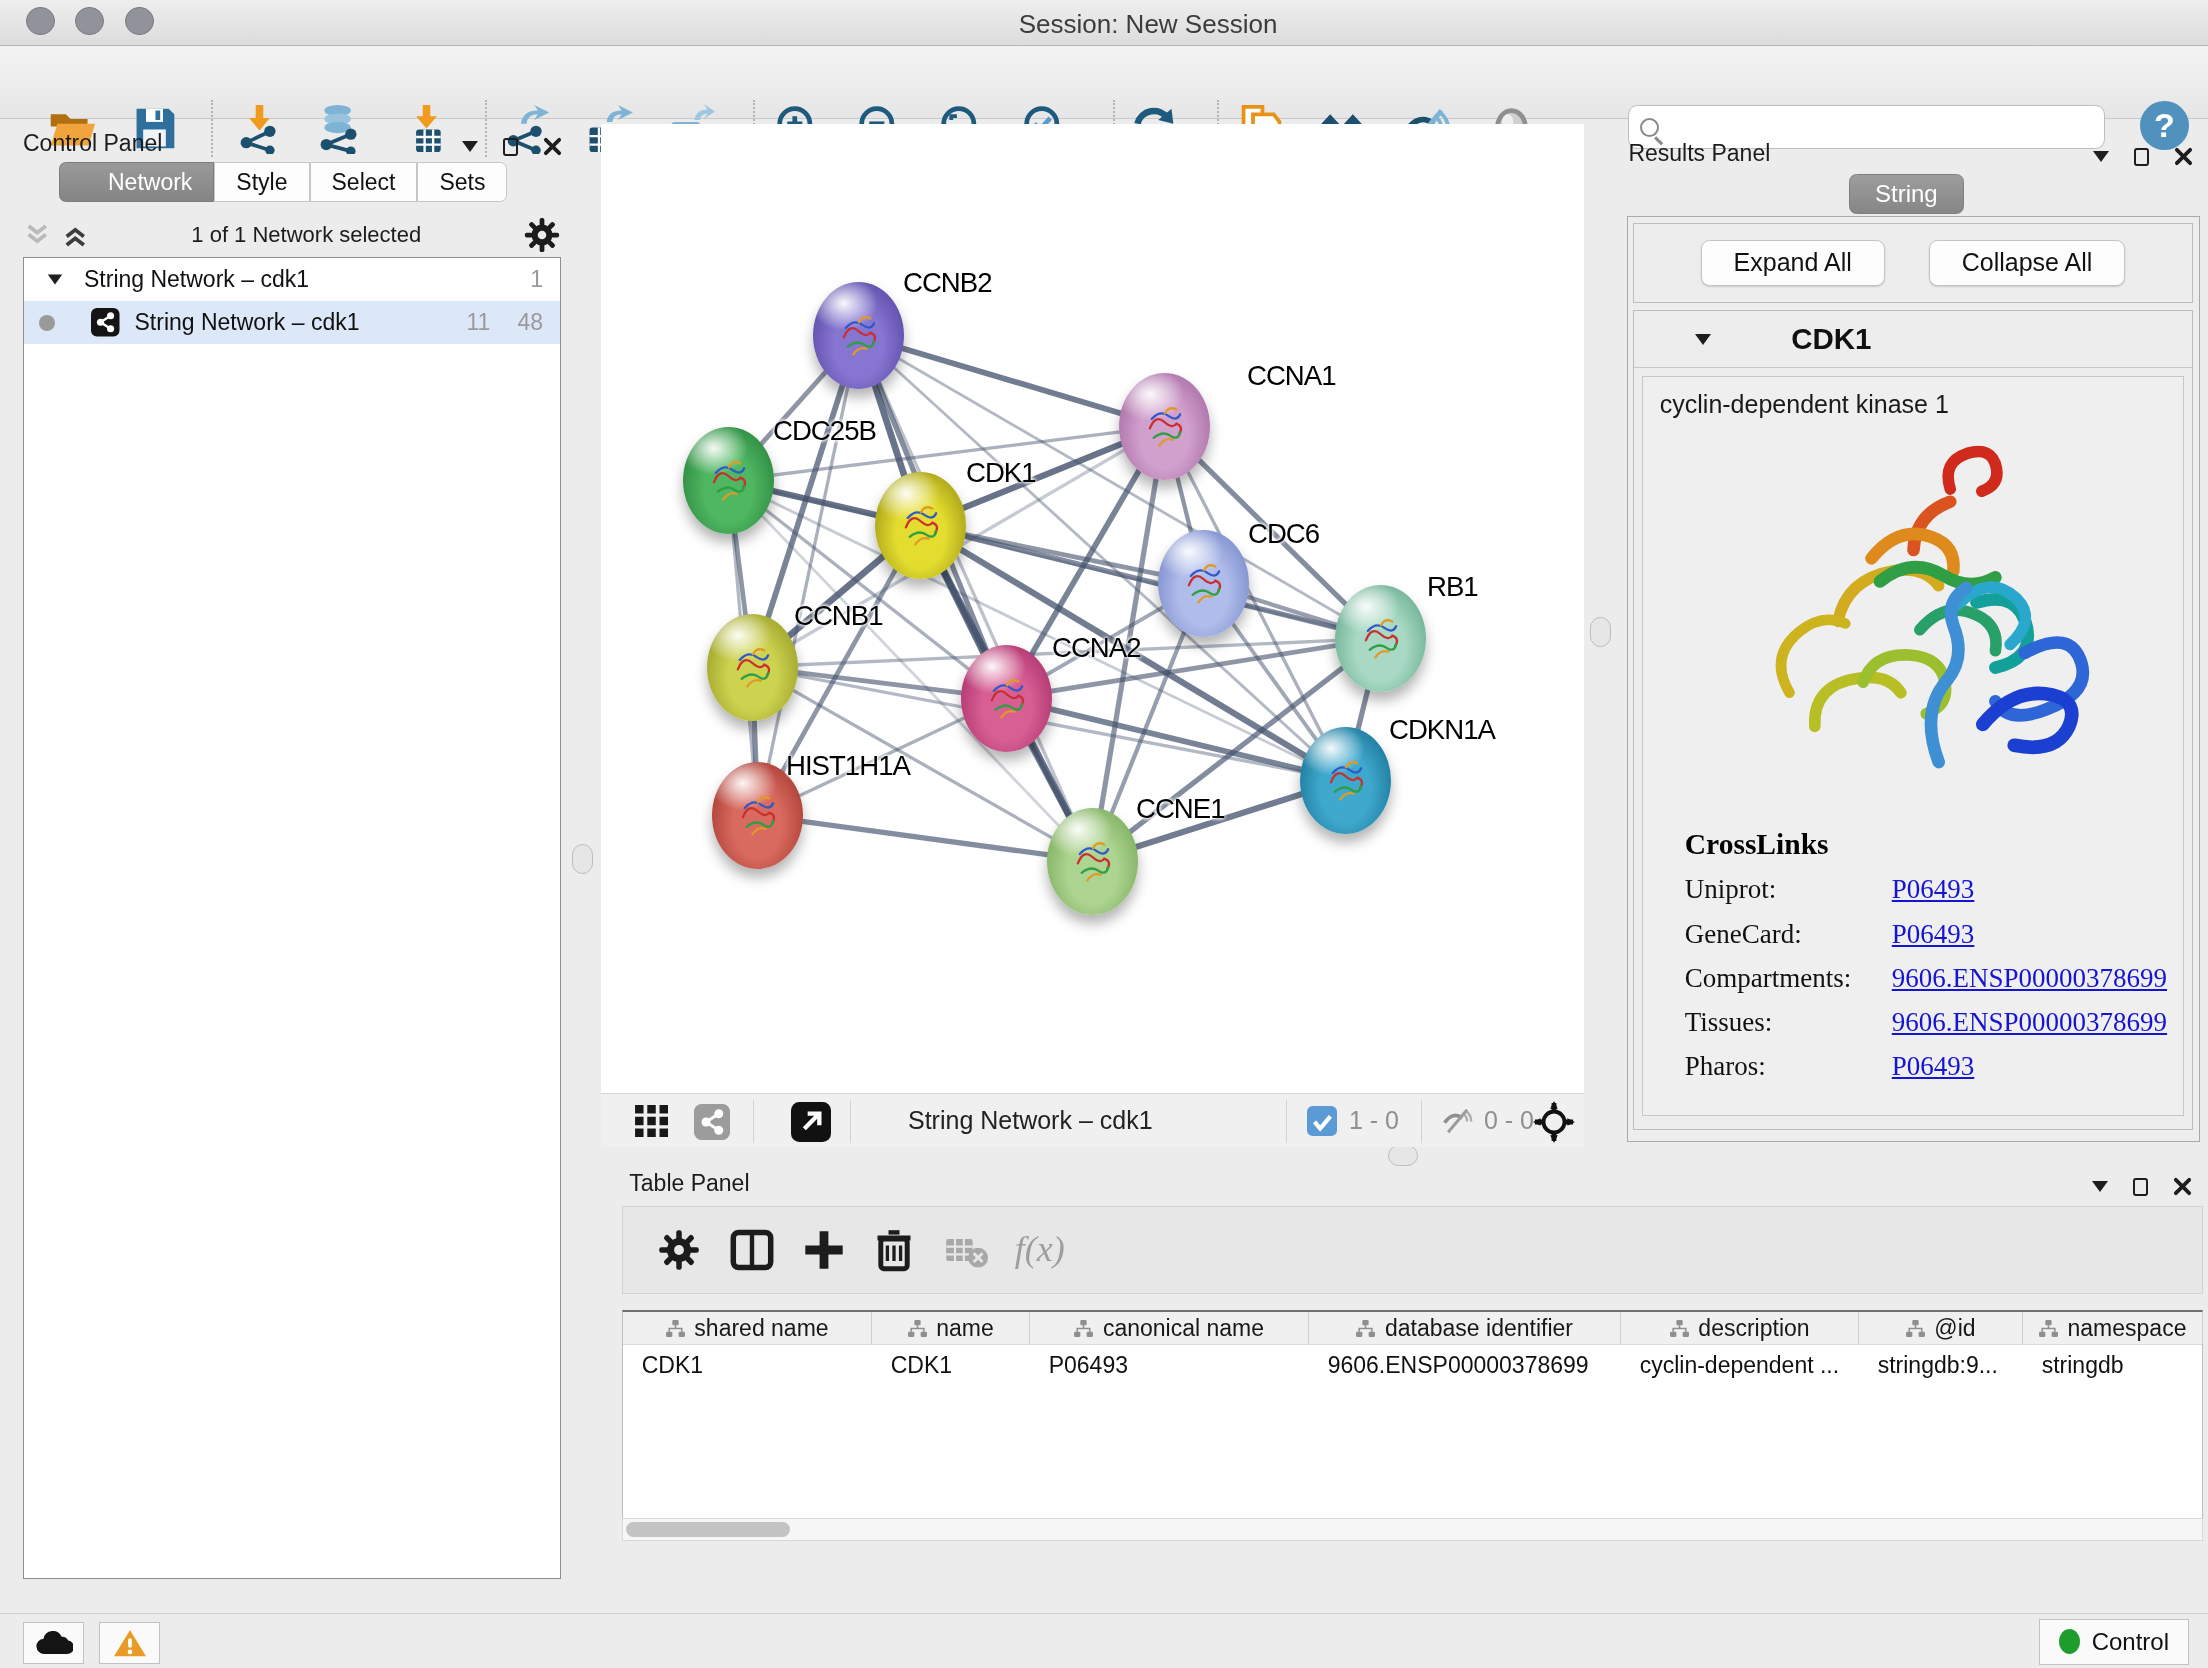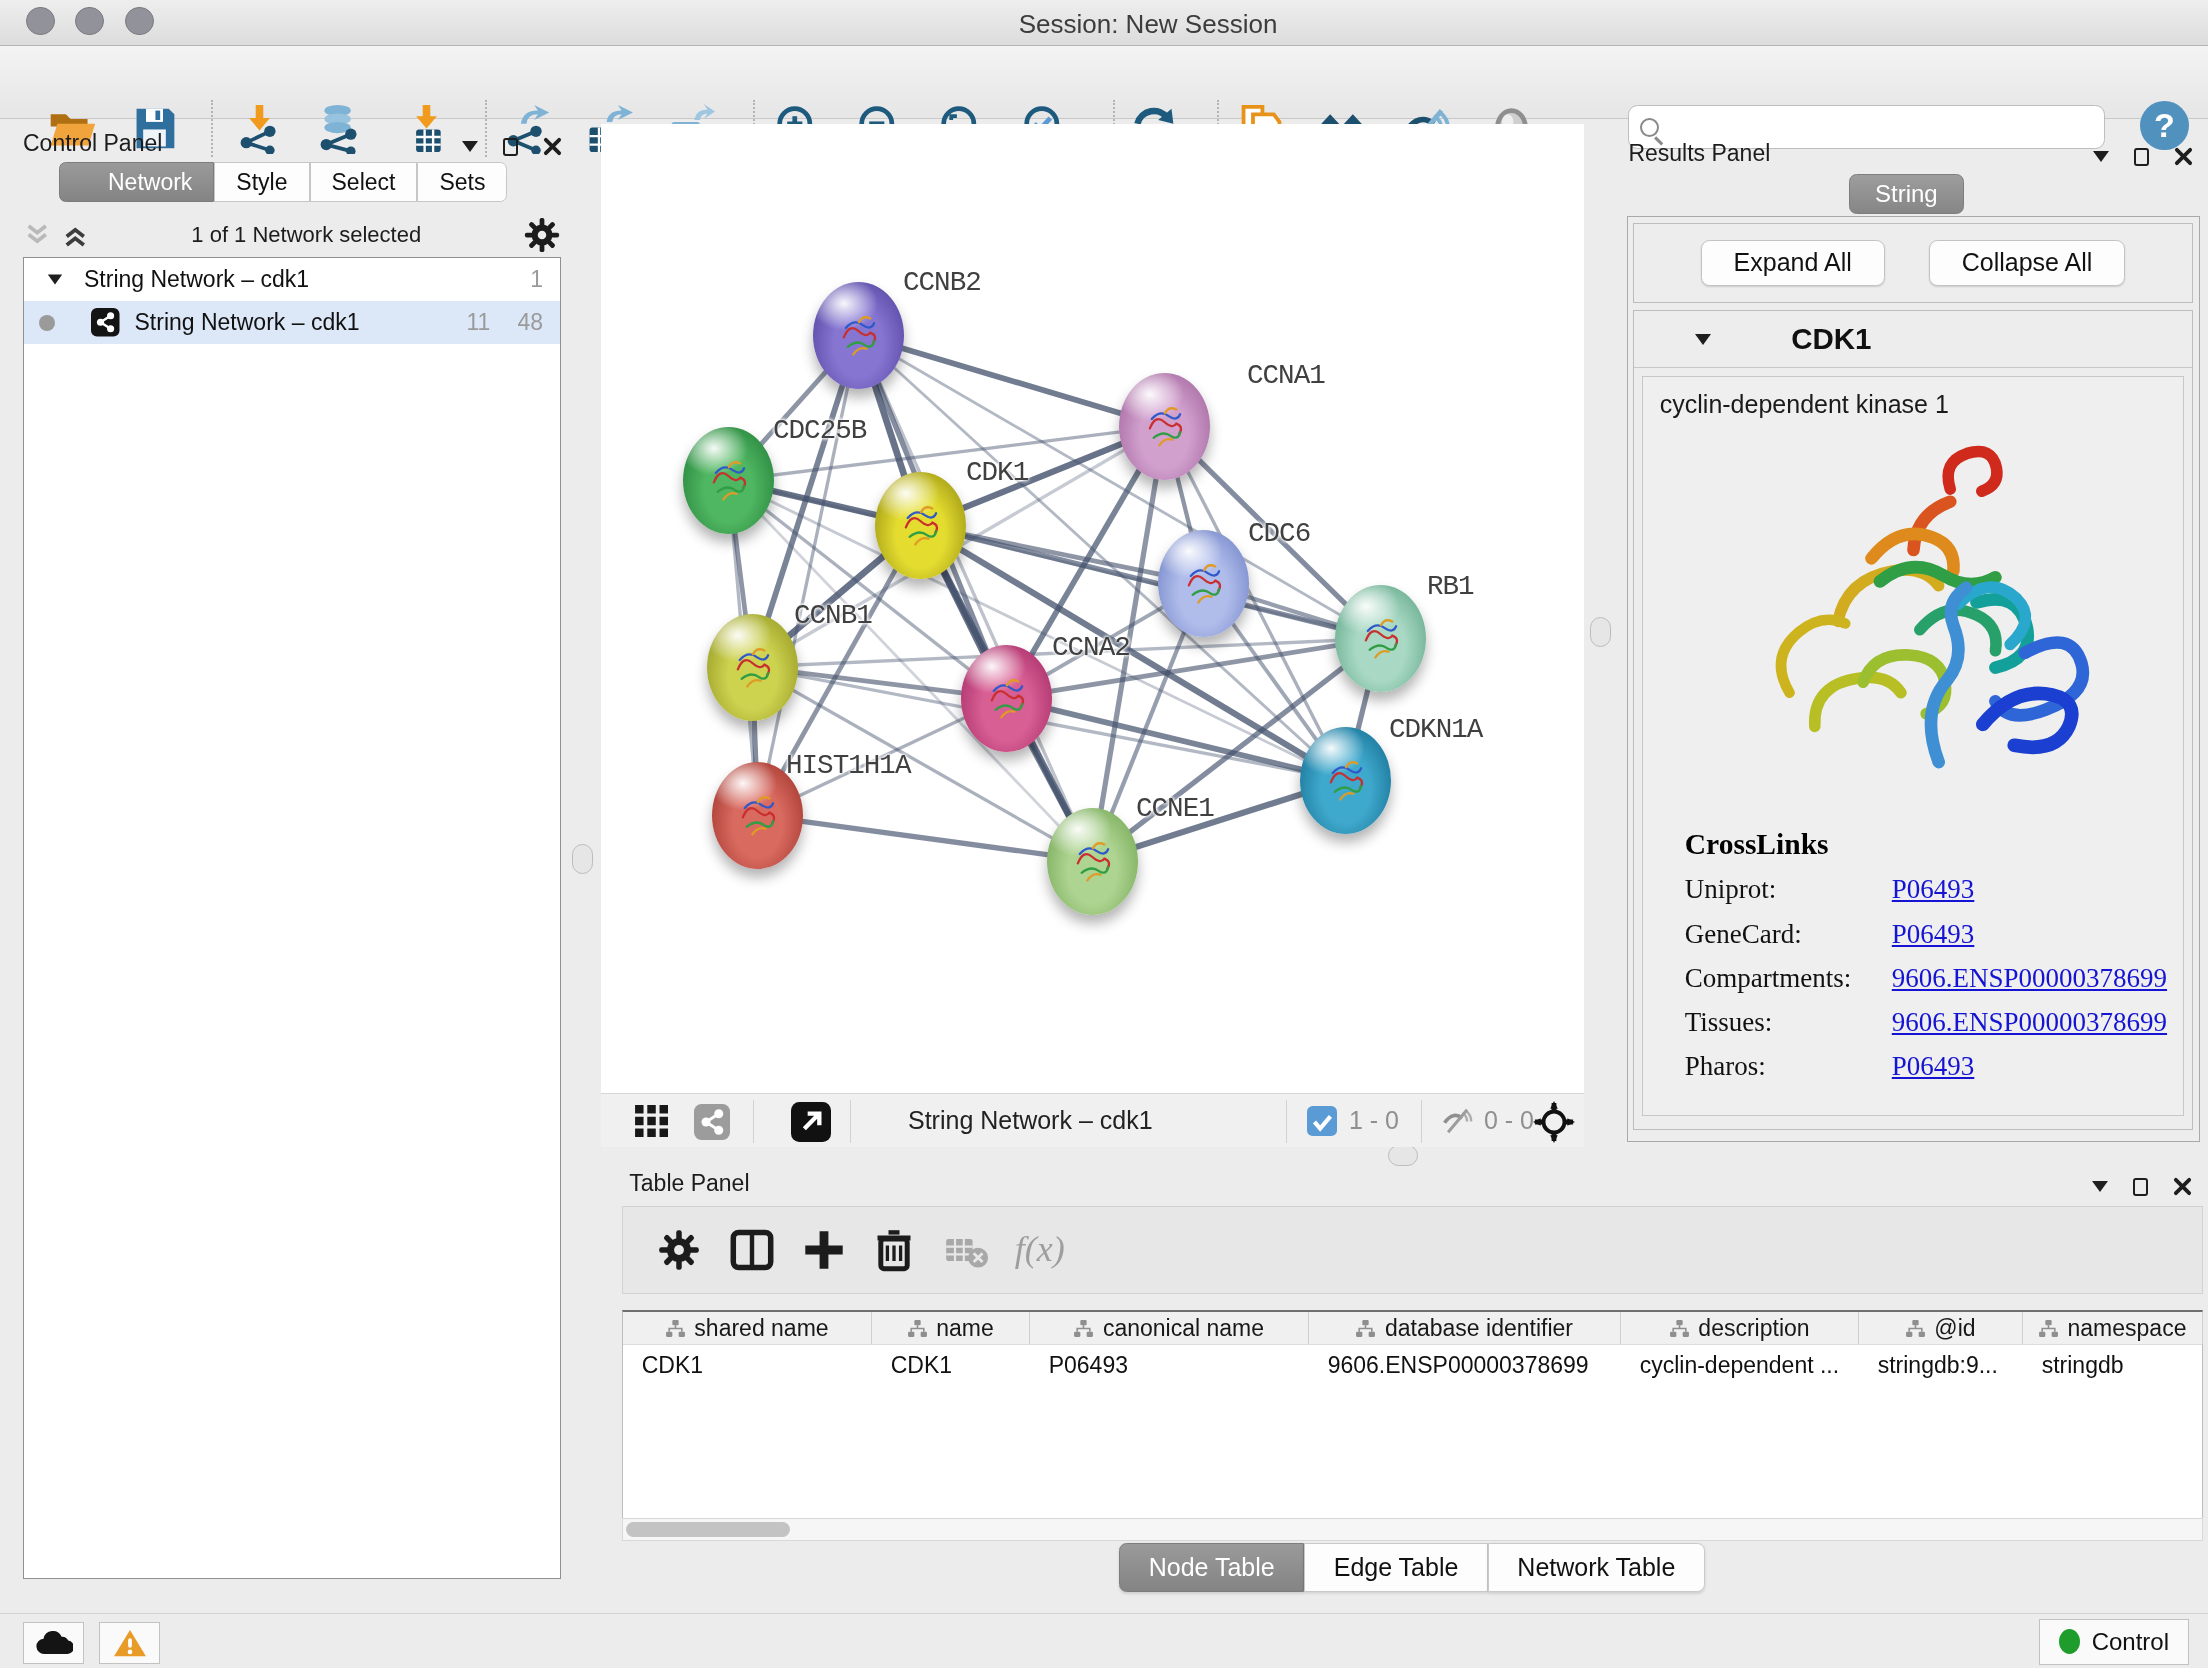--- a/index.html
+++ b/index.html
@@ -59,22 +59,22 @@
     border:1.9px solid #bcbcbc; }
   .hsplit-handle { width:30px; height:21px; border-radius:10.5px; background:#e6e6e6;
     border:1.9px solid #bcbcbc; }
 
   
   #net-canvas { left:601px; top:124px; width:983px; height:969px; background:#fff; overflow:hidden; }
   #edge-svg { position:absolute; left:0; top:0; }
   .net-node { position:absolute; width:91px; height:107px; border-radius:50%;
     box-shadow:0 8.6px 12.4px rgba(0,0,0,.30); cursor:pointer; }
   .net-node svg { position:absolute; left:23px; top:27px; }
-  .node-label { position:absolute; font-size:27.6px; color:#404040; letter-spacing:-1px;
-    text-shadow:0 0 3.8px #fff,0 0 3.8px #fff,0 0 3.8px #fff; white-space:nowrap;font-family:Liberation Mono, monospace; }
+  .node-label { position:absolute; font-size:27.6px; color:#000000; letter-spacing:-1px;
+    text-shadow:0 0 3.8px #fff,0 0 3.8px #fff,0 0 3.8px #fff; white-space:nowrap; }
   #net-toolbar { left:601px; top:1093px; width:983px; height:54px; background:#f0f0f0;
     border-top:1px solid #d6d6d6; }
   .nt-sep { position:absolute; top:5.7px; height:43px; width:0; border-left:1.9px solid #d2d2d2; }
   #net-title { position:absolute; left:307px; top:12.4px; font-size:25px; color:#222; }
   .nt-count { position:absolute; top:12.4px; font-size:25px; color:#8f8f8f; }
 
   
   #results-panel { left:1617px; top:136px; width:592px; height:1014px; }
   #rp-tab { position:absolute; left:232px; top:38px; height:40px; padding:0 25px;
     background:linear-gradient(#9d9d9d,#868686); color:#fff; font-size:24px;
@@ -774,25 +774,20 @@
             <div class="td" style="width: 312px; flex: 0 0 312px;">9606.ENSP00000378699</div>
             <div class="td" style="width: 238px; flex: 0 0 238px;">cyclin-dependent ...</div>
             <div class="td" style="width: 164px; flex: 0 0 164px;">stringdb:9...</div>
             <div class="td" style="width: 180px; flex: 0 0 180px;">stringdb</div>
           </div>
         </div>
     </div>
     <div id="tp-scroll">
         <div id="tp-thumb"></div>
       </div>
-    <div id="tp-tabs">
-        <div class="tp-tab sel">Node Table</div>
-        <div class="tp-tab">Edge Table</div>
-        <div class="tp-tab">Network Table</div>
-      </div>
   </div>
 
   <div id="statusbar" class="abs">
     <div class="sb-btn" style="left:23px">
       <svg width="38" height="27" viewBox="0 0 40 28">
           <path d="M10 26 a8 8 0 0 1 -1 -16 a10 10 0 0 1 19 -2 a7 7 0 0 1 7 4 a7 7 0 0 1 -2 14z" fill="#141414"></path>
         </svg>
     </div>
     <div class="sb-btn" style="left:99px">
       <svg width="34" height="30" viewBox="0 0 36 32">

